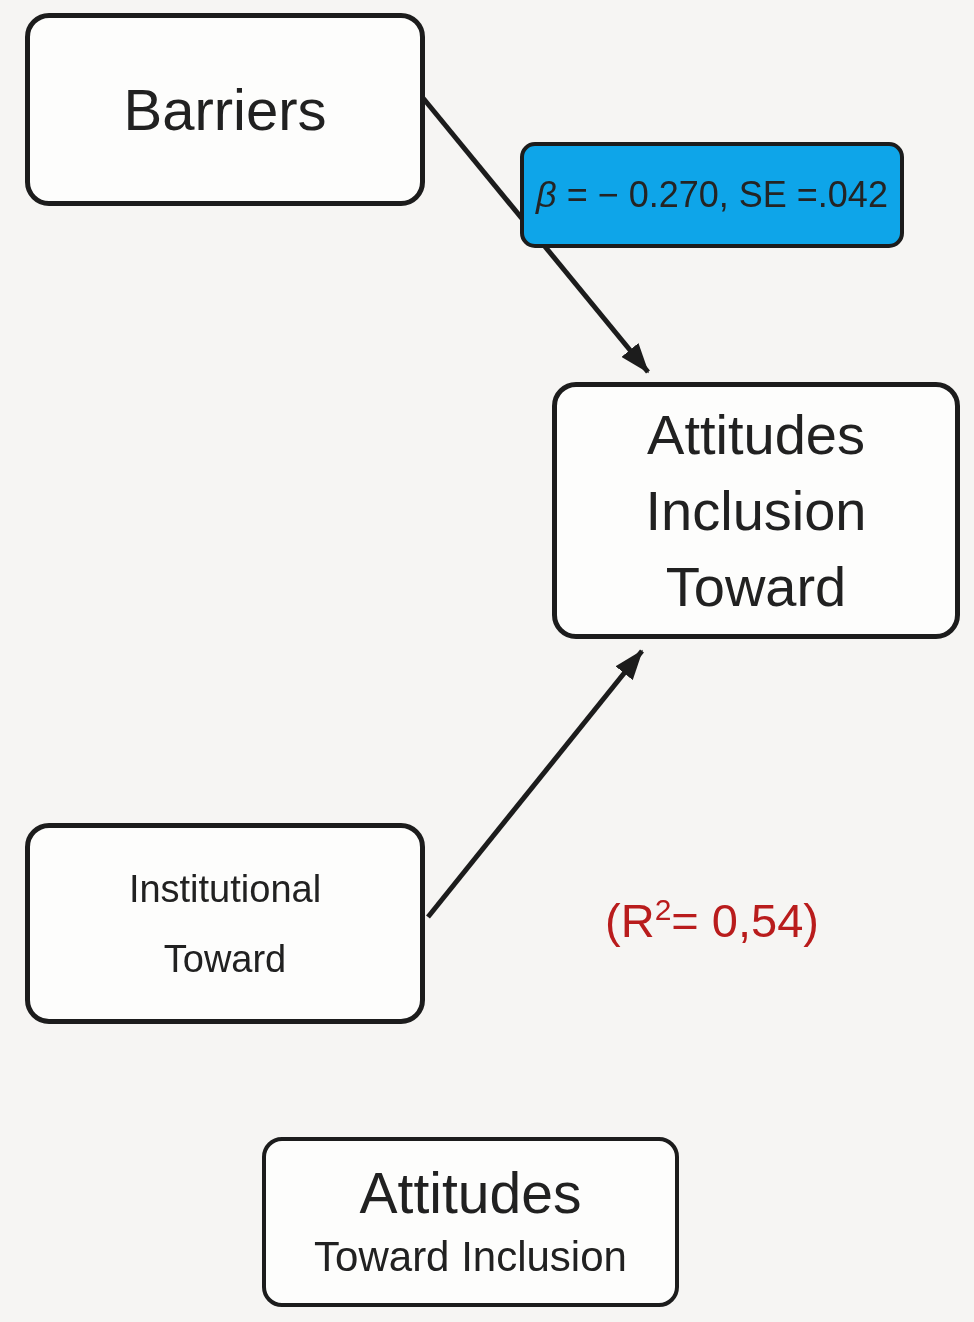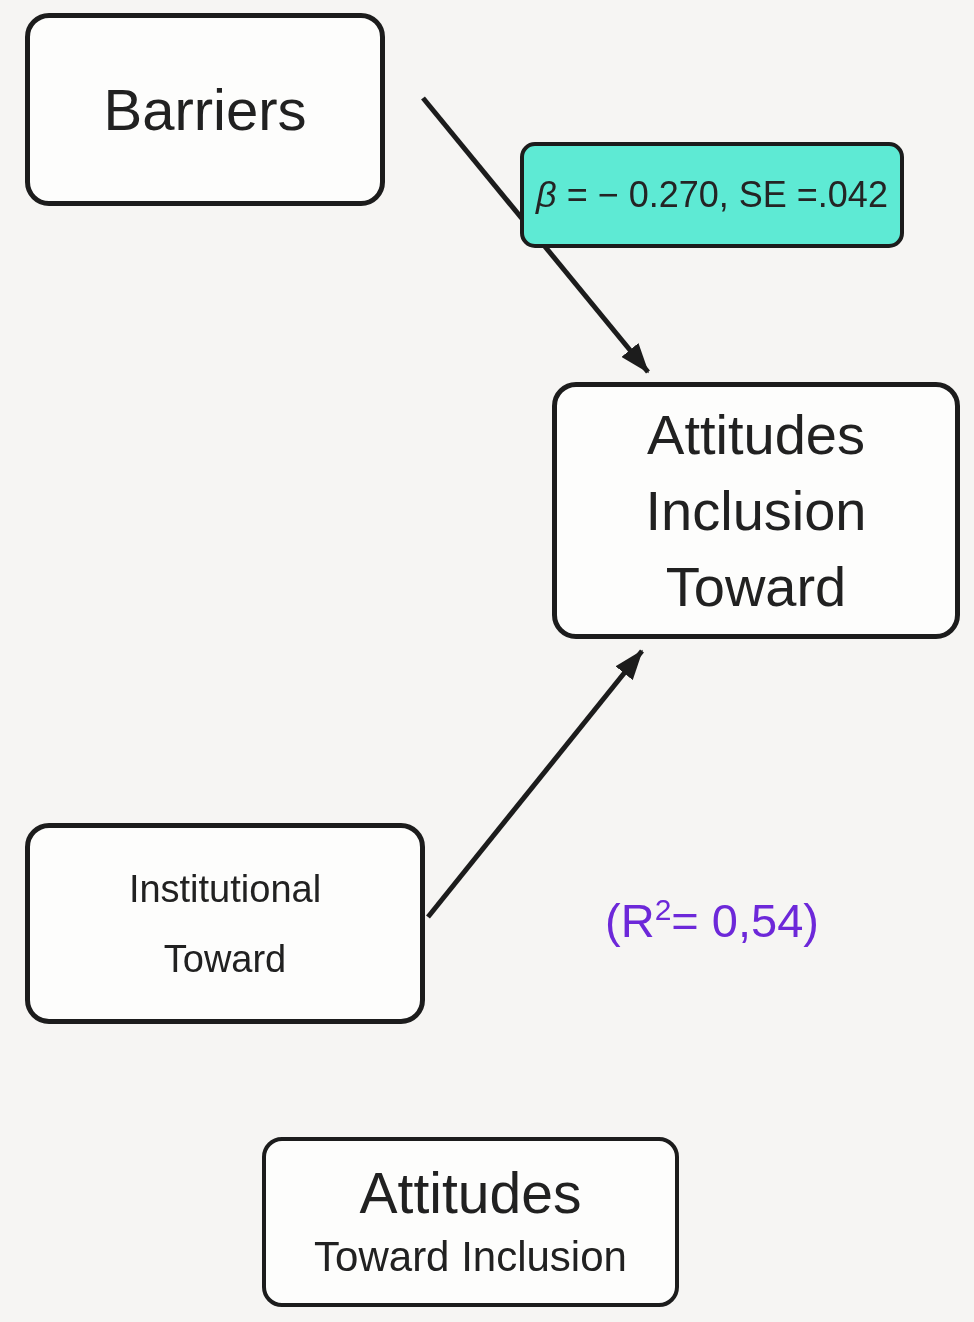--- a/index.html
+++ b/index.html
@@ -32,21 +32,21 @@
     flex-direction: column;
     align-items: center;
     justify-content: center;
     text-align: center;
     color: #212121;
   }
   .node .nline { display: block; }
 
   .box-barriers {
     left: 25px; top: 13px;
-    width: 360px; height: 193px;
+    width: 400px; height: 193px;
     font-size: 58px;
   }
   .box-attitudes-center {
     left: 552px; top: 382px;
     width: 408px; height: 257px;
     font-size: 56px;
     line-height: 76px;
   }
   .box-support {
     left: 25px; top: 823px;
@@ -60,21 +60,21 @@
     border-width: 4px;
     border-radius: 20px;
   }
   .box-attitudes-bottom .big   { font-size: 57px; line-height: 70px; }
   .box-attitudes-bottom .small { font-size: 42px; line-height: 58px; }
 
   .statbox {
     position: absolute;
     z-index: 3;
     box-sizing: border-box;
-    background: #5eead4;
+    background: #0ea5e9;
     border: 4px solid #1c1c1c;
     border-radius: 15px;
     display: flex;
     flex-direction: column;
     align-items: center;
     justify-content: center;
     text-align: center;
     font-size: 36px;
     line-height: 48px;
     color: #242424;
@@ -83,21 +83,21 @@
   .statbox-2 { left: 470px; top: 740px; width: 389px; height: 110px; }
   .statbox i { font-style: italic; }
 
   .r2-label {
     position: absolute;
     z-index: 2;
     left: 562px; top: 893px;
     width: 300px;
     text-align: center;
     font-size: 47px;
-    color: #6d28d9;
+    color: #b91c1c;
     white-space: nowrap;
   }
   .r2-label sup {
     font-size: 30px;
     vertical-align: super;
     line-height: 0;
   }
 </style>
 </head>
 <body>

